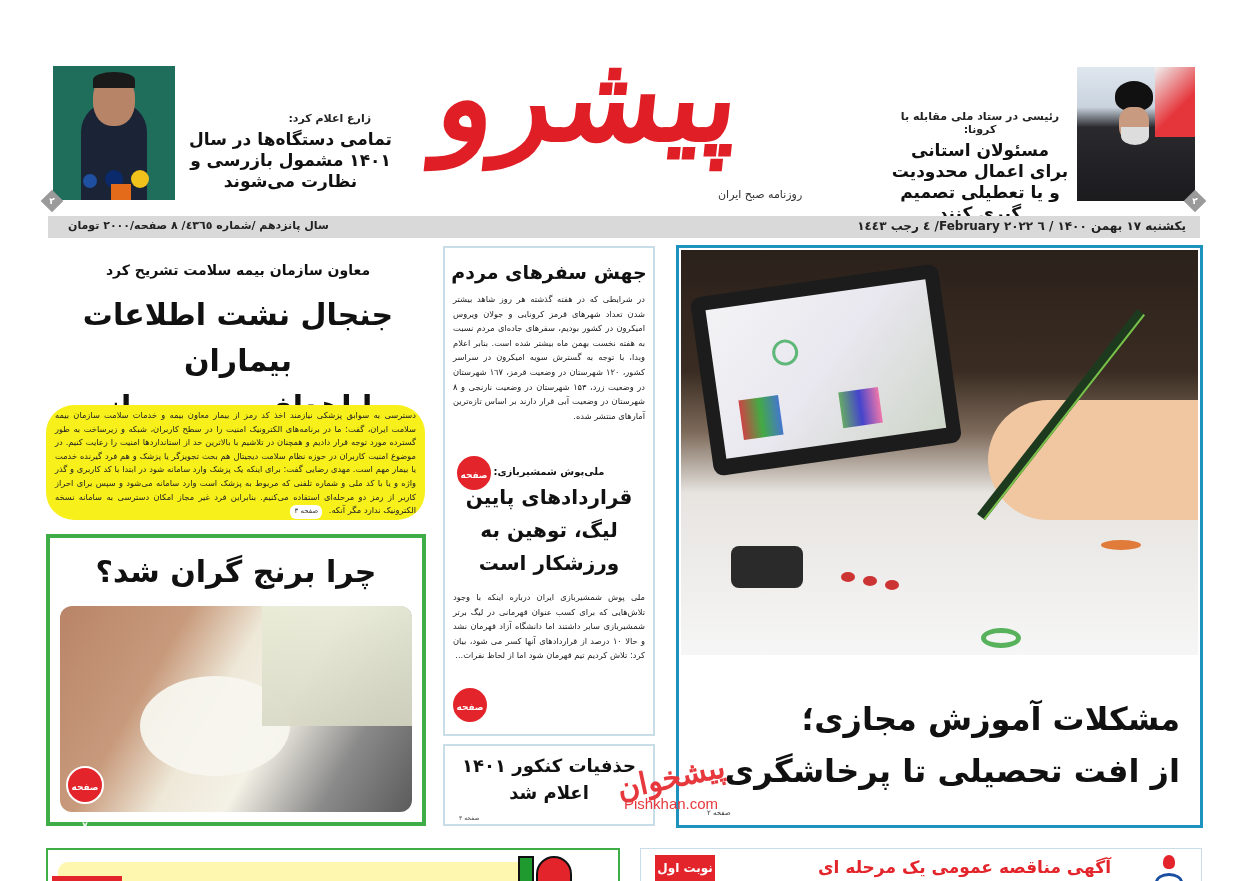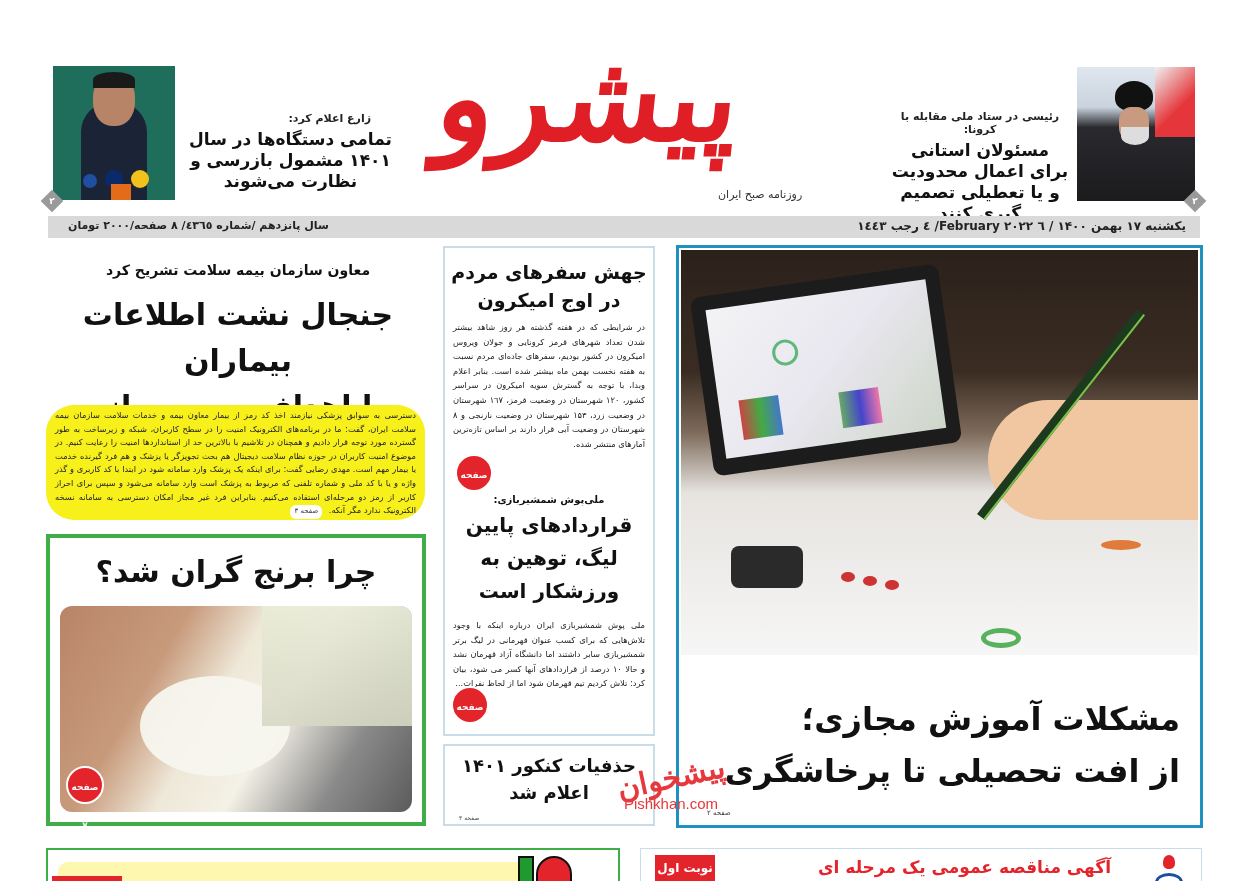--- a/index.html
+++ b/index.html
@@ -122,21 +122,20 @@
   <div class="rice-photo" style="background: linear-gradient(120deg,#b98468 0%,#c89a7c 28%,#eee8d8 45%,#f4f1e6 60%,#8a8a8a 80%,#5b5b5b 100%);">
     <div style="position:absolute; left:80px; top:70px; width:150px; height:100px; background:#f7f5ee; border-radius:50%; opacity:0.95;"></div>
     <div style="position:absolute; right:0; top:0; width:150px; height:120px; background: linear-gradient(180deg,#e9ecd8,#d7d8c4); opacity:0.9;"></div>
   </div>
   <div class="abs red-badge" style="left:16px; top:228px;">صفحه ۷</div>
 </div>
 
 <div class="abs mid-box mid1">
   <div class="mid-head" style="margin-top:10px;">
     <div>جهش سفرهای مردم</div>
-    <div>در اوج امیکرون</div>
   </div>
   <div class="mid-body" style="padding: 6px 8px 0 8px; height:168px; overflow:hidden;">در شرایطی که در هفته گذشته هر روز شاهد بیشتر شدن تعداد شهرهای قرمز کرونایی و جولان ویروس امیکرون در کشور بودیم، سفرهای جاده‌ای مردم نسبت به هفته نخست بهمن ماه بیشتر شده است. بنابر اعلام وبدا، با توجه به گسترش سویه امیکرون در سراسر کشور، ۱۲۰ شهرستان در وضعیت قرمز، ۱٦۷ شهرستان در وضعیت زرد، ۱۵۳ شهرستان در وضعیت نارنجی و ۸ شهرستان در وضعیت آبی قرار دارند بر اساس تازه‌ترین آمارهای منتشر شده.</div>
   <div class="abs red-badge" style="left:10px; top:206px;">صفحه ۳</div>
 
   <div style="font-size:10px; font-weight:bold; text-align:center; margin-top:12px;">ملی‌پوش شمشیربازی:</div>
   <div class="mid-head" style="font-size:20px; line-height:33px; margin-top:4px;">
     <div>قراردادهای پایین</div>
     <div>لیگ، توهین به</div>
     <div>ورزشکار است</div>
   </div>

